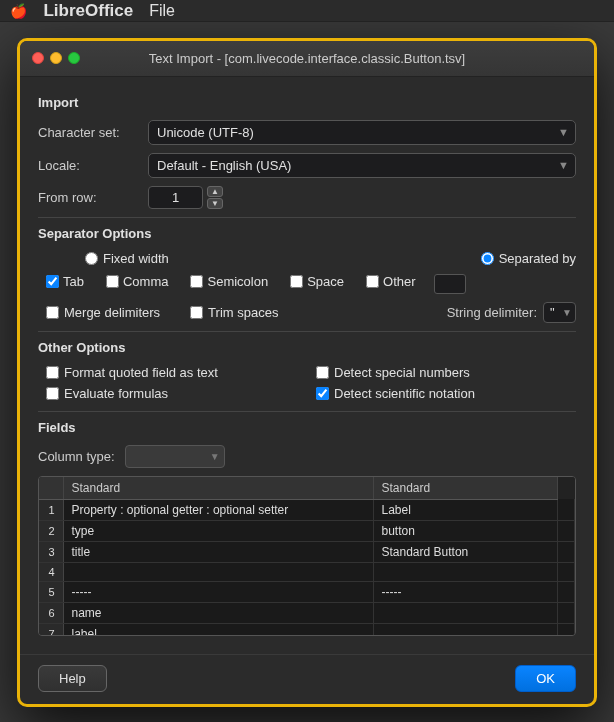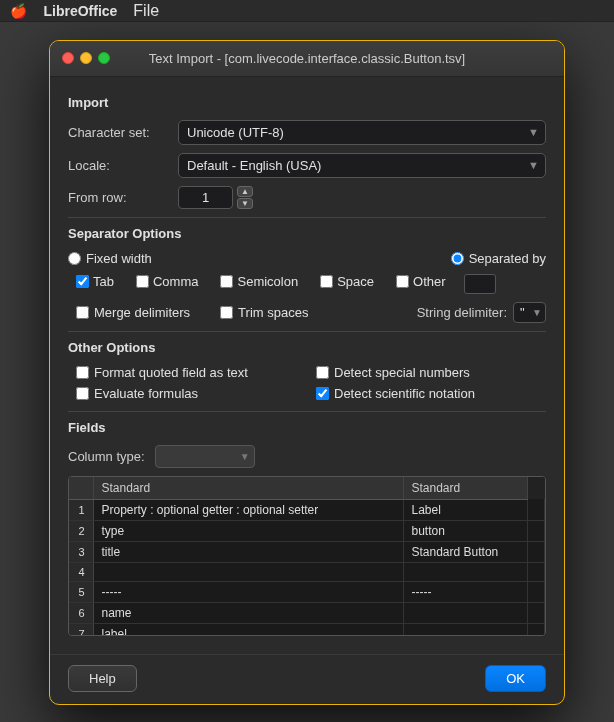--- a/index.html
+++ b/index.html
@@ -8,26 +8,26 @@
       display: flex;
       justify-content: center;
       align-items: center;
       width: 614px;
       height: 722px;
       font-family: -apple-system, BlinkMacSystemFont, 'Helvetica Neue', Arial, sans-serif;
       font-size: 13px;
       color: #e0e0e0;
     }
     .window {
-      width: 516px;
+      width: 580px;
       background: #2b2b2b;
       border-radius: 10px;
       box-shadow: 0 20px 60px rgba(0,0,0,0.8);
       overflow: hidden;
-      border: 1px solid #eab308;
+      border: 3px solid #eab308;
     }
     .titlebar {
       background: linear-gradient(180deg, #3d3d3d 0%, #353535 100%);
       height: 36px;
       display: flex;
       align-items: center;
       padding: 0 12px;
       border-bottom: 1px solid #222;
       position: relative;
     }
@@ -142,20 +142,21 @@
       display: flex;
       align-items: center;
       margin-bottom: 8px;
       gap: 20px;
     }
     .radio-item {
       display: flex;
       align-items: center;
       gap: 5px;
       cursor: pointer;
+      margin-left: 47px;
     }
     .radio-item input[type="radio"] {
       accent-color: #0a84ff;
       cursor: pointer;
     }
     .checkbox-item {
       display: flex;
       align-items: center;
       gap: 5px;
       cursor: pointer;
@@ -309,21 +310,21 @@
     .string-delim-wrap {
       position: relative;
       display: inline-block;
     }
   </style>
 </head>
 <body>
 
 <div style="position:fixed;top:0;left:0;width:614px;height:22px;background:#2b2b2b;display:flex;align-items:center;padding:0 10px;gap:16px;z-index:100;border-bottom:1px solid #222;">
   <span style="font-size:14px;">🍎</span>
-  <span style="font-size:14px;color:#e0e0e0;font-weight:600;">LibreOffice</span>
+  <span style="font-size:17px;color:#e0e0e0;font-weight:600;">LibreOffice</span>
   <span style="font-size:16px;color:#e0e0e0;">File</span>
 </div>
 
 <div style="margin-top:22px;width:614px;display:flex;justify-content:center;">
 <div class="window">
 
   <div class="titlebar">
     <div class="traffic-lights">
       <div class="tl tl-red"></div>
       <div class="tl tl-yellow"></div>

